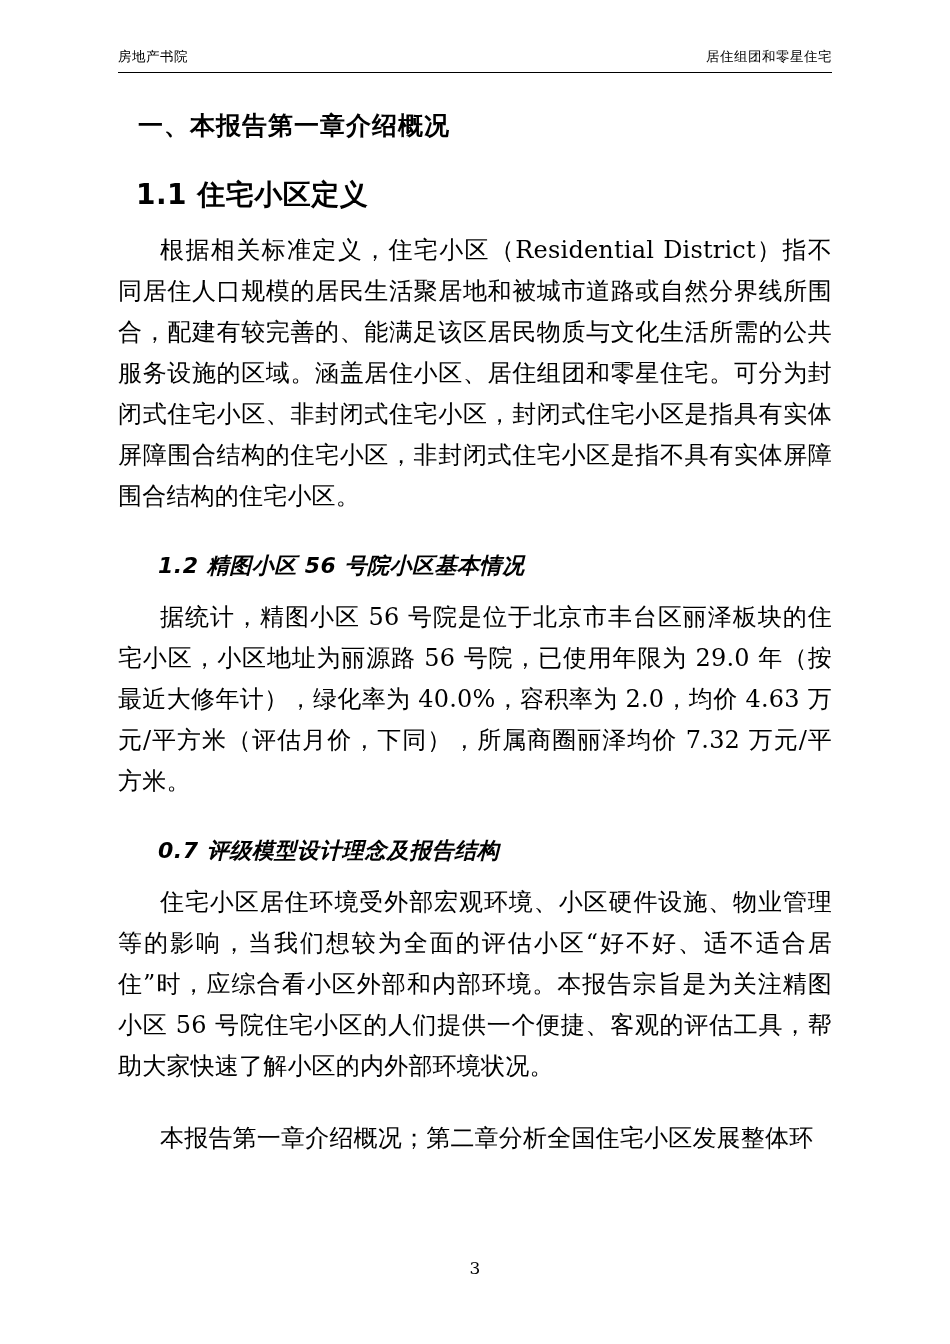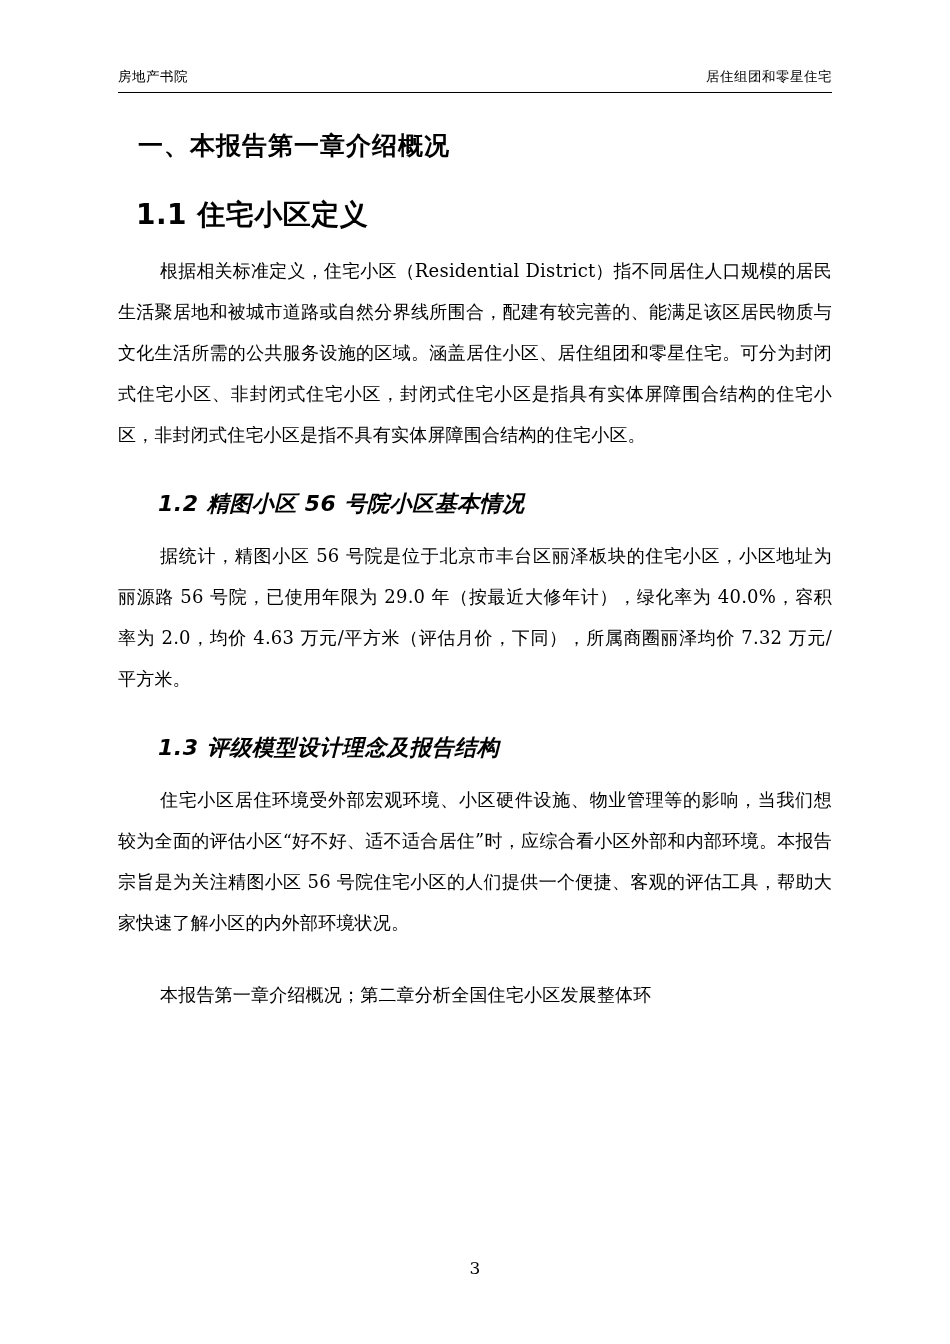--- a/index.html
+++ b/index.html
@@ -13,21 +13,21 @@
     height: 1344px;
     background: #ffffff;
     font-family: "DejaVu Serif", "Liberation Serif", serif;
     color: #000000;
     box-sizing: border-box;
     overflow: hidden;
   }
   .content {
     position: absolute;
     left: 118px;
-    top: 68px;
+    top: 48px;
     width: 714px;
   }
   
   .header {
     display: flex;
     justify-content: space-between;
     align-items: flex-end;
     font-family: "DejaVu Sans", "Liberation Sans", sans-serif;
     font-size: 13.5px;
     letter-spacing: 0.5px;
@@ -54,21 +54,21 @@
     margin: 34px 0 0 0;
     padding-left: 18px;
     letter-spacing: 0.5px;
   }
   h2.sub-title.indent-more {
     padding-left: 40px;
     font-size: 22px;
     font-style: italic;
   }
   p.para {
-    font-size: 18px;
+    font-size: 24px;
     line-height: 41px;
     margin: 16px 0 0 0;
     text-align: justify;
     text-justify: inter-ideograph;
     text-indent: 42px;
     letter-spacing: 0.2px;
   }
   p.para.tight {
     margin-top: 31px;
   }
@@ -95,21 +95,21 @@
     </div>
 
     <h1 class="section-title">一、本报告第一章介绍概况</h1>
 
     <h2 class="sub-title">1.1  住宅小区定义</h2>
     <p class="para">根据相关标准定义，住宅小区（Residential District）指不同居住人口规模的居民生活聚居地和被城市道路或自然分界线所围合，配建有较完善的、能满足该区居民物质与文化生活所需的公共服务设施的区域。涵盖居住小区、居住组团和零星住宅。可分为封闭式住宅小区、非封闭式住宅小区，封闭式住宅小区是指具有实体屏障围合结构的住宅小区，非封闭式住宅小区是指不具有实体屏障围合结构的住宅小区。</p>
 
     <h2 class="sub-title indent-more">1.2  精图小区 56 号院小区基本情况</h2>
     <p class="para">据统计，精图小区 56 号院是位于北京市丰台区丽泽板块的住宅小区，小区地址为丽源路 56 号院，已使用年限为 29.0 年（按最近大修年计），绿化率为 40.0%，容积率为 2.0，均价 4.63 万元/平方米（评估月价，下同），所属商圈丽泽均价 7.32 万元/平方米。</p>
 
-    <h2 class="sub-title indent-more">1.3  评级模型设计理念及报告结构</h2>
+    <h2 class="sub-title indent-more">0.7  评级模型设计理念及报告结构</h2>
     <p class="para">住宅小区居住环境受外部宏观环境、小区硬件设施、物业管理等的影响，当我们想较为全面的评估小区“好不好、适不适合居住”时，应综合看小区外部和内部环境。本报告宗旨是为关注精图小区 56 号院住宅小区的人们提供一个便捷、客观的评估工具，帮助大家快速了解小区的内外部环境状况。</p>
     <p class="para tight">本报告第一章介绍概况；第二章分析全国住宅小区发展整体环</p>
 
   </div>
 
   <div class="page-number">3</div>
 
 </div>
 
 </body></html>

